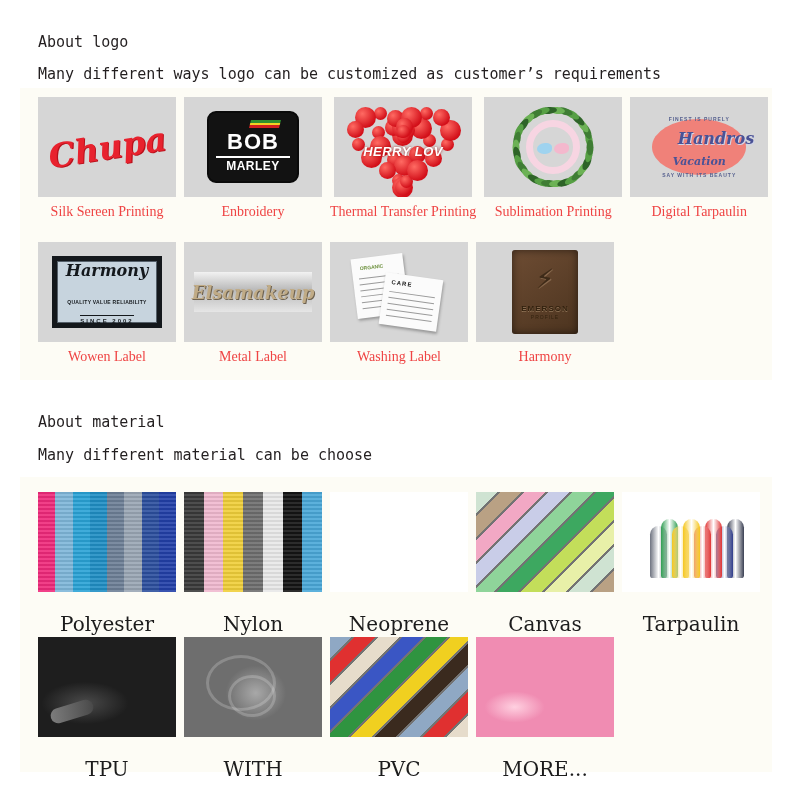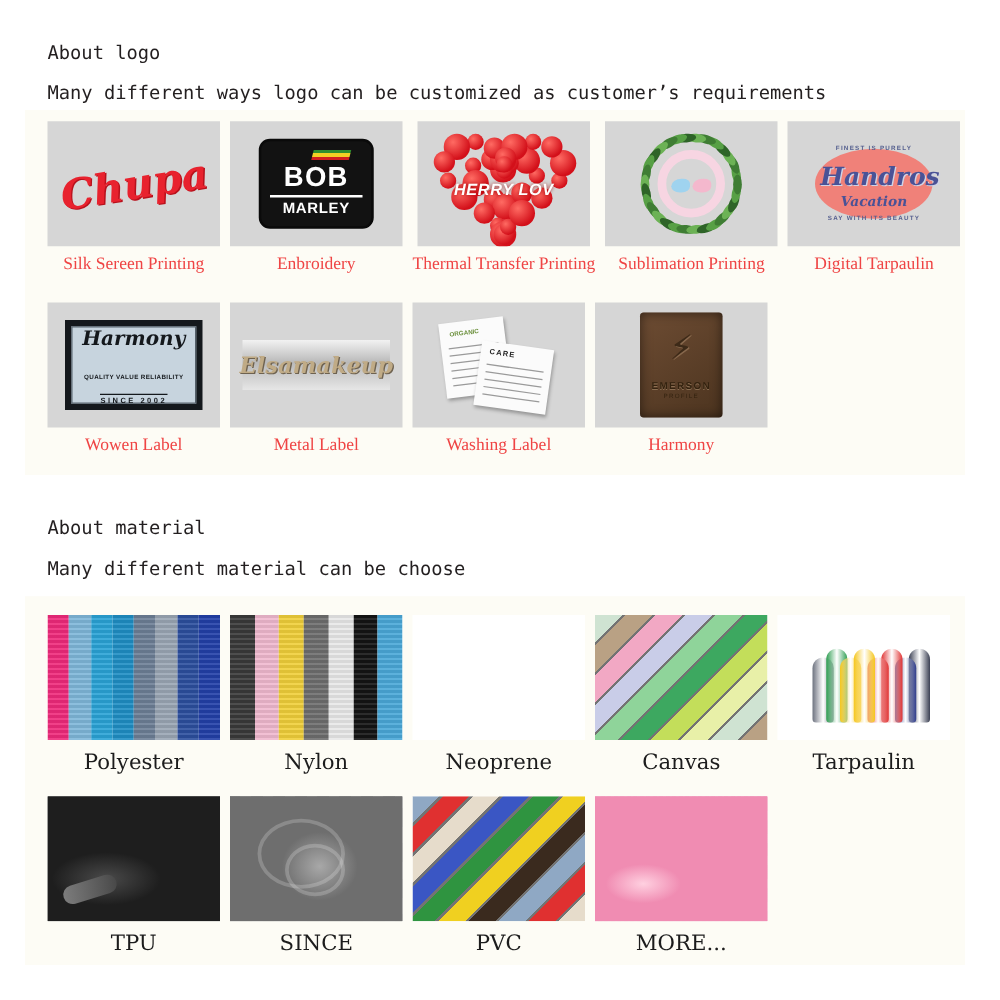--- a/index.html
+++ b/index.html
@@ -42,23 +42,23 @@
 
   .caption-serif {
     margin-top: 7px;
     font-family: "Liberation Serif", serif;
     font-size: 14px;
     color: #ef4444;
     text-align: left;
     white-space: nowrap;
   }
   .caption-mono {
-    margin-top: 8px;
+    margin-top: 20px;
     font-family: "DejaVu Serif", serif;
-    font-size: 17px;
+    font-size: 20px;
     color: #1c1c1c;
     text-align: center;
     white-space: nowrap;
   }
 
   
   .art { position: absolute; inset: 0; }
 
   
   .art-chupa {
@@ -134,23 +134,23 @@
   .bird-b { background: #f4b8cd; left: 45px; top: 40px; }
 
   
   .art-digital { display: flex; align-items: center; justify-content: center; }
   .dig-wrap { position: relative; width: 110px; height: 80px; }
   .dig-oval {
     position: absolute; left: 8px; top: 12px; width: 94px; height: 56px;
     background: #f08179; border-radius: 50%;
   }
   .dig-main {
-    position: absolute; left: 12px; right: 0; top: 22px; text-align: left;
+    position: absolute; left: 0; right: 0; top: 22px; text-align: right;
     font-family: "DejaVu Serif", serif; font-style: italic; font-weight: bold;
-    font-size: 20px; color: #4a5296;
+    font-size: 16px; color: #4a5296;
     text-shadow: 1px 1px 0 #cfd3e6;
   }
   .dig-sub {
     position: absolute; left: 0; right: 0; top: 48px; text-align: center;
     font-family: "DejaVu Serif", serif; font-style: italic; font-weight: bold;
     font-size: 11px; color: #4a5296;
   }
   .dig-top, .dig-bot {
     position: absolute; left: 0; right: 0; text-align: center;
     font-family: "Liberation Sans", sans-serif; font-weight: bold;
@@ -616,21 +616,21 @@
       </div>
       <div class="caption-mono">TPU</div>
     </div>
 
     <div class="cell">
       <div class="thumb plain">
         <div class="rpet"></div>
         <div class="rpet-fold" style="left:22px; top:18px; width:70px; height:56px;"></div>
         <div class="rpet-fold" style="left:44px; top:38px; width:48px; height:42px;"></div>
       </div>
-      <div class="caption-mono">SINCE</div>
+      <div class="caption-mono">WITH</div>
     </div>
 
     <div class="cell">
       <div class="thumb plain">
         <div class="sw sw-diag" id="swPvc" style="background: repeating-linear-gradient(-45deg, rgb(230, 220, 203) 0px, rgb(230, 220, 203) 15px, rgba(0, 0, 0, 0.55) 15px, rgba(0, 0, 0, 0.55) 17px, rgb(224, 48, 48) 17px, rgb(224, 48, 48) 32px, rgba(0, 0, 0, 0.55) 32px, rgba(0, 0, 0, 0.55) 34px, rgb(143, 168, 196) 34px, rgb(143, 168, 196) 49px, rgba(0, 0, 0, 0.55) 49px, rgba(0, 0, 0, 0.55) 51px, rgb(58, 42, 30) 51px, rgb(58, 42, 30) 66px, rgba(0, 0, 0, 0.55) 66px, rgba(0, 0, 0, 0.55) 68px, rgb(240, 208, 32) 68px, rgb(240, 208, 32) 83px, rgba(0, 0, 0, 0.55) 83px, rgba(0, 0, 0, 0.55) 85px, rgb(47, 148, 64) 85px, rgb(47, 148, 64) 100px, rgba(0, 0, 0, 0.55) 100px, rgba(0, 0, 0, 0.55) 102px, rgb(58, 86, 196) 102px, rgb(58, 86, 196) 117px, rgba(0, 0, 0, 0.55) 117px, rgba(0, 0, 0, 0.55) 119px);"></div>
       </div>
       <div class="caption-mono">PVC</div>
     </div>
 
 

